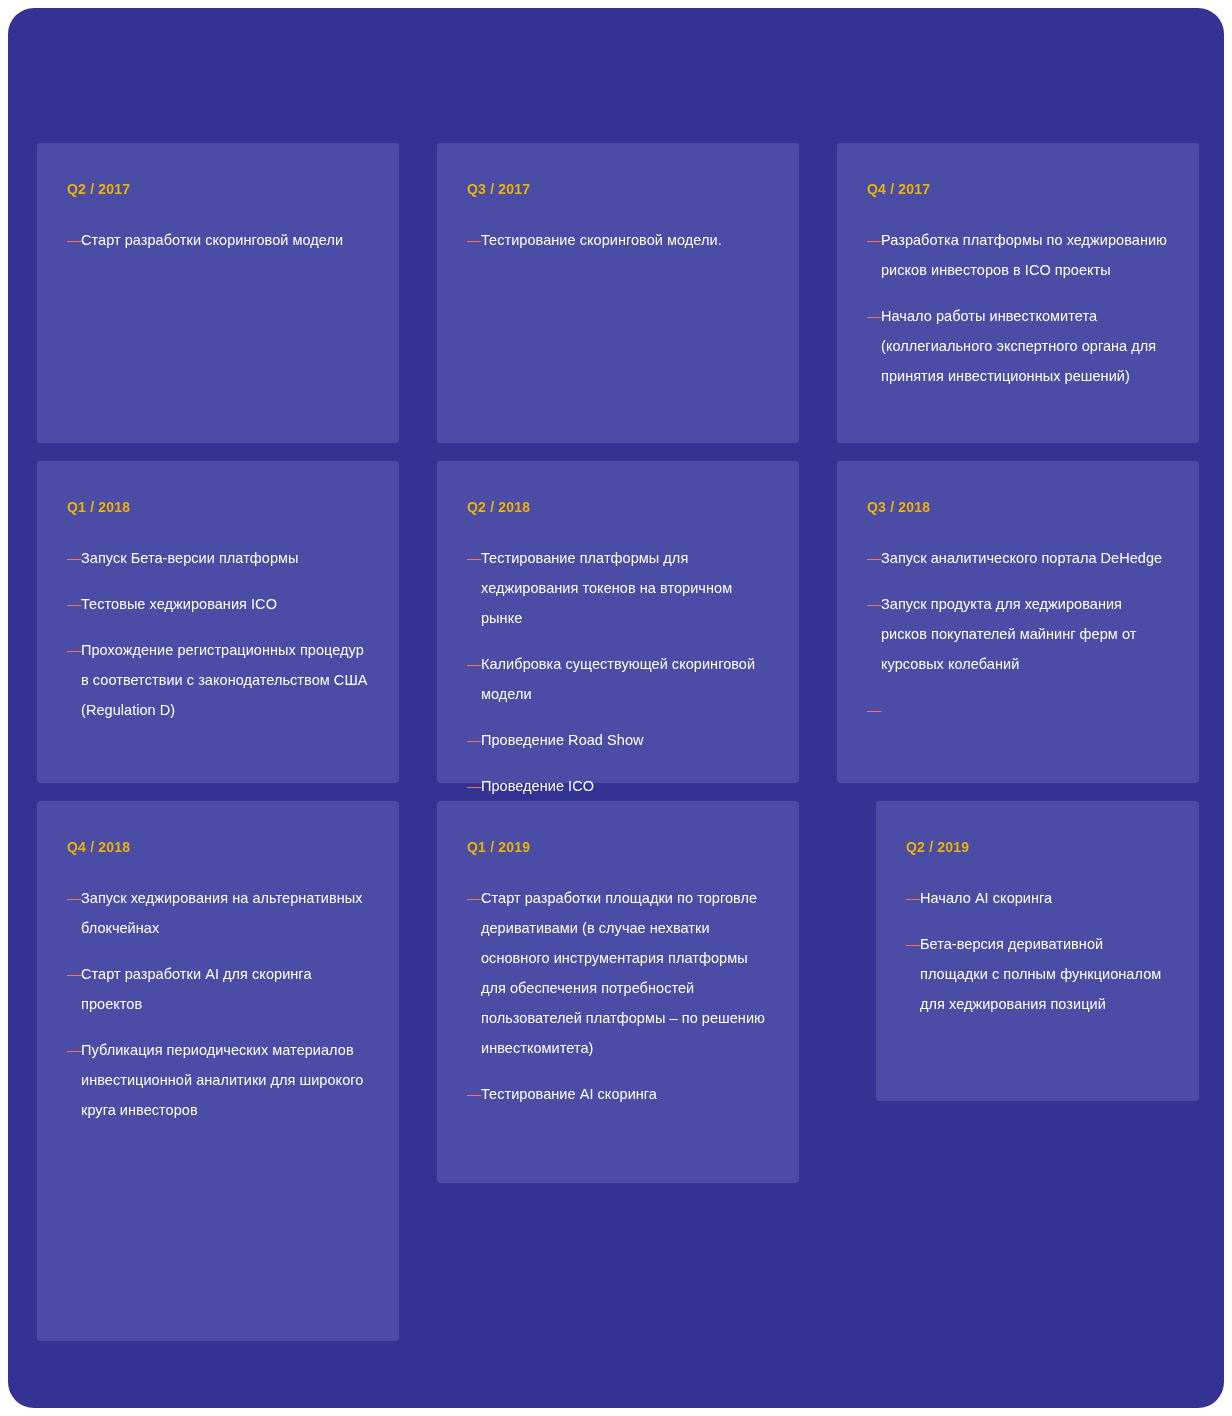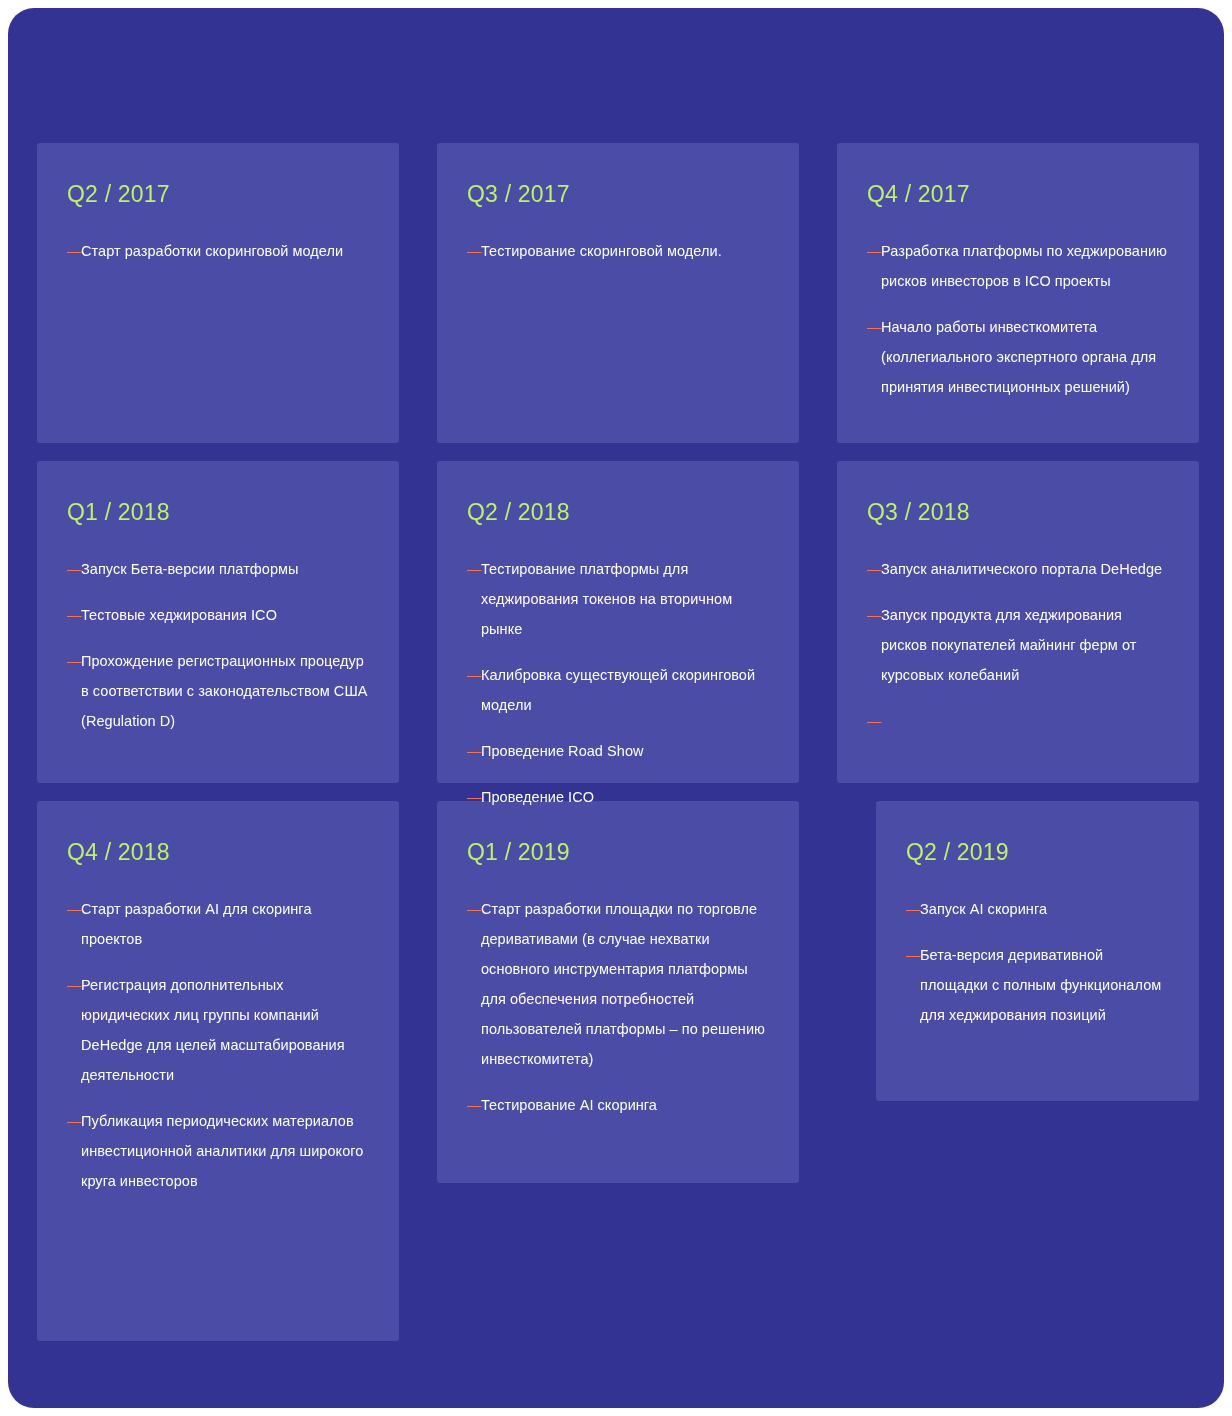--- a/index.html
+++ b/index.html
@@ -47,23 +47,23 @@
     border-radius: 3px;
     padding: 38px 30px 28px 30px;
     min-height: 300px;
   }
 
   .q-card.tall-col1 { height: 540px; }
   .q-card.tall-col2 { height: 382px; }
   .q-card.tall-col3 { height: 240px; margin-left: 39px; }
 
   .q-title {
-    font-size: 23px;
-    font-weight: normal;
-    color: #bef264;
+    font-size: 14px;
+    font-weight: bold;
+    color: #eab308;
     letter-spacing: 0.2px;
     margin-bottom: 28px;
     white-space: nowrap;
   }
 
   .q-list {
     list-style: none;
   }
 
   .q-item {
@@ -191,31 +191,31 @@
             <span class="q-dash">—</span>
           </li>
         </ul>
       </div>
 
       <div class="q-card tall-col1">
         <div class="q-title">Q4 / 2018</div>
         <ul class="q-list">
           <li class="q-item">
             <span class="q-dash">—</span>
+            <span>Запуск хеджирования на альтернативных блокчейнах</span>
           </li>
           <li class="q-item">
             <span class="q-dash">—</span>
             <span>Старт разработки AI для скоринга  проектов</span>
           </li>
           <li class="q-item">
             <span class="q-dash">—</span>
           </li>
           <li class="q-item">
             <span class="q-dash">—</span>
-            <span>Регистрация дополнительных юридических лиц группы компаний DeHedge для целей масштабирования деятельности</span>
           </li>
           <li class="q-item">
             <span class="q-dash">—</span>
             <span>Публикация периодических материалов инвестиционной аналитики для широкого круга инвесторов</span>
           </li>
         </ul>
       </div>
 
       <div class="q-card tall-col2">
         <div class="q-title">Q1 / 2019</div>
@@ -229,21 +229,21 @@
             <span>Тестирование AI скоринга</span>
           </li>
         </ul>
       </div>
 
       <div class="q-card tall-col3">
         <div class="q-title">Q2 / 2019</div>
         <ul class="q-list">
           <li class="q-item">
             <span class="q-dash">—</span>
-            <span>Запуск AI скоринга</span>
+            <span>Начало AI скоринга</span>
           </li>
           <li class="q-item">
             <span class="q-dash">—</span>
             <span>Бета-версия деривативной площадки с полным функционалом для хеджирования позиций</span>
           </li>
         </ul>
       </div>
 
     </div>
   </div>

